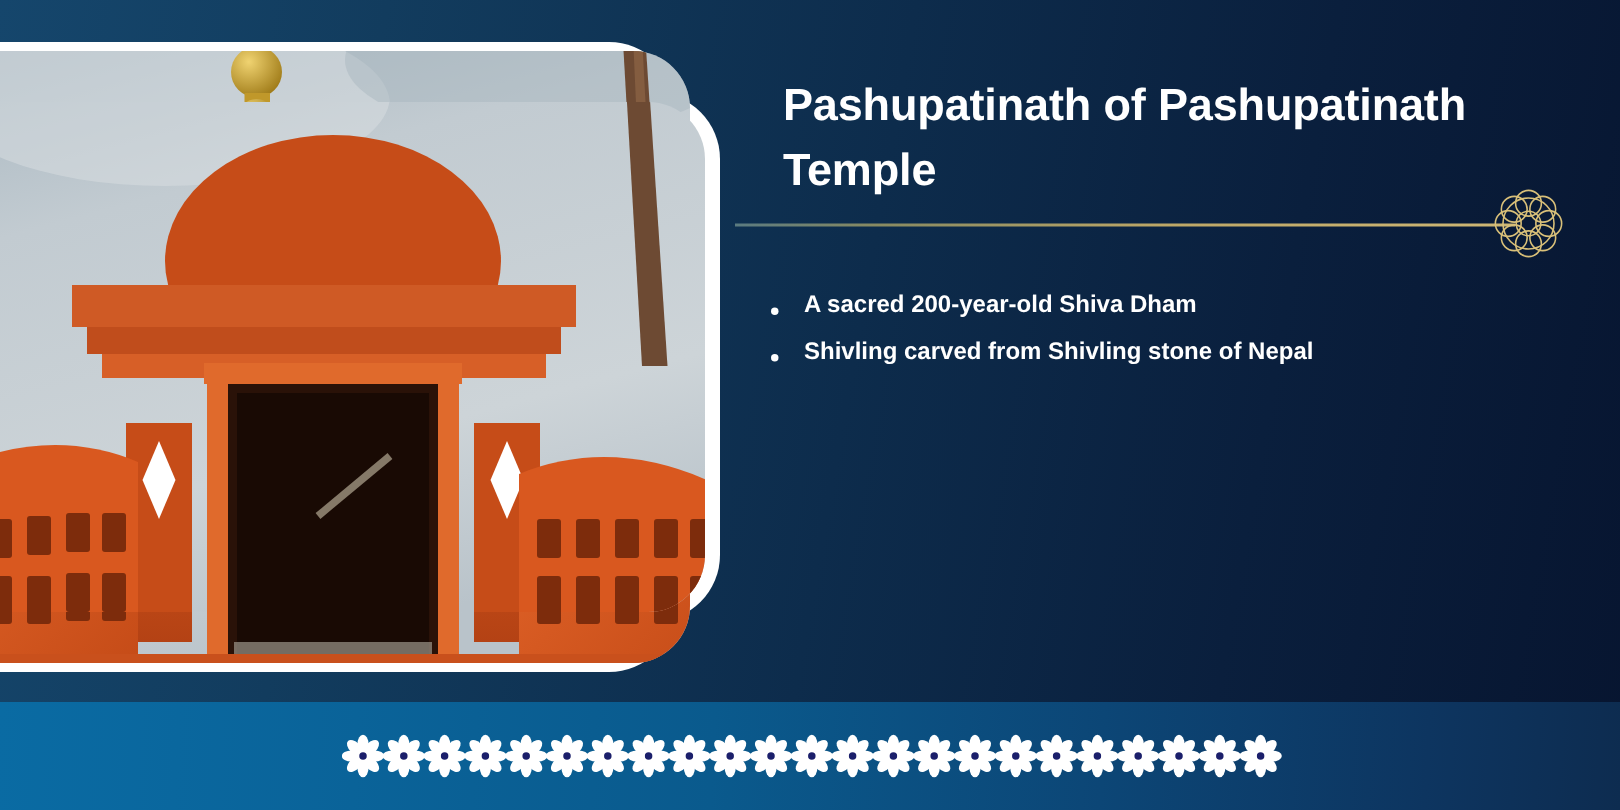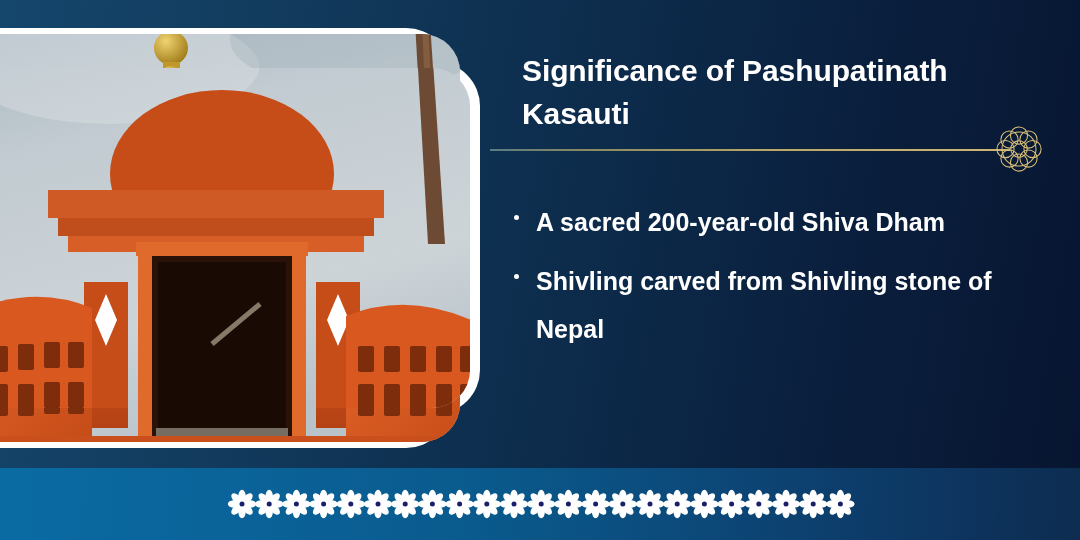--- a/index.html
+++ b/index.html
@@ -90,25 +90,24 @@
 
   .bullets{
     position:absolute;
     left:18px; top:188px;
     width:520px;
     list-style:none;
   }
   .bullets li{
     position:relative;
     color:#ffffff;
-    font-size:25px;
+    font-size:16px;
     font-weight:bold;
     line-height:1.94;
     padding-left:28px;
-    margin-top:10px;
   }
   .bullets li .dot{
     position:absolute;
     left:6px; top:17px;
     width:5px; height:5px;
     border-radius:50%;
     background:#ffffff;
   }
 
   
@@ -332,21 +331,21 @@
             <rect x="476" y="390" width="16" height="26" rx="2"></rect>
           <rect x="500" y="390" width="16" height="26" rx="2"></rect>
         </g>
         <rect x="0" y="436" width="520" height="24" fill="#c9501c"></rect>
       </svg>
     </div>
   </div>
 
   <div class="content">
 
-    <h1 class="title">Significance of Pashupatinath Kasauti</h1>
+    <h1 class="title">Pashupatinath of Pashupatinath Temple</h1>
 
     <div class="divider-row">
       <div class="divider-line"></div>
       <div class="ornament">
         <svg viewBox="0 0 58 58" width="58" height="58">
           <g fill="none" stroke="#d9c079" stroke-width="1.05">
             <circle cx="29" cy="29" r="17"></circle>
             <circle cx="29" cy="15.5" r="8.6"></circle>
             <circle cx="38.5" cy="19.5" r="8.6"></circle>
             <circle cx="42.5" cy="29" r="8.6"></circle>

